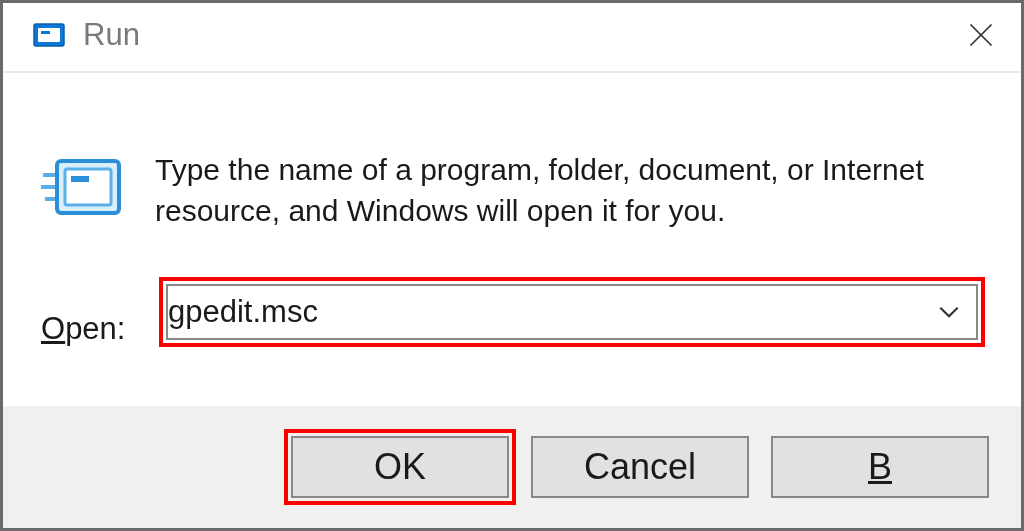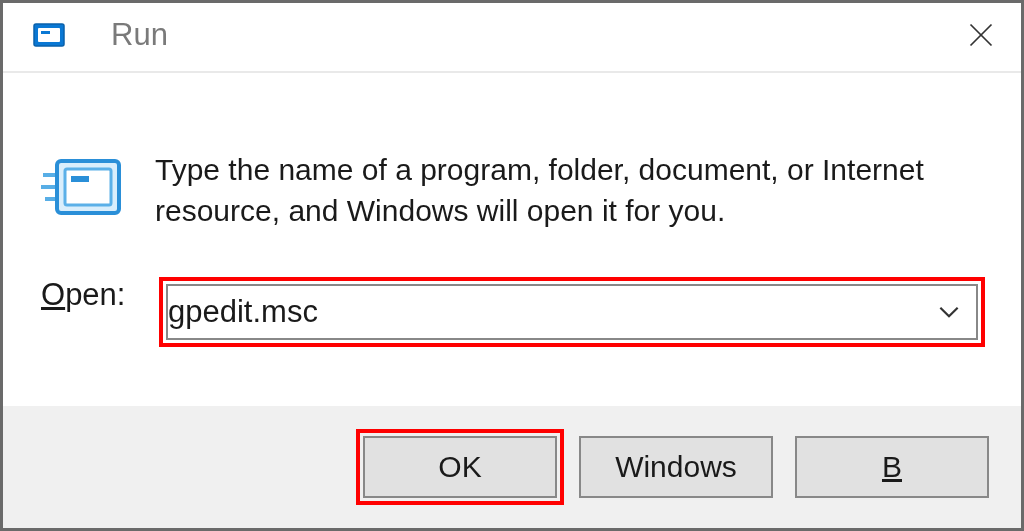--- a/index.html
+++ b/index.html
@@ -27,21 +27,20 @@
       margin-right: 16px;
       display: flex;
       align-items: center;
       justify-content: center;
     }
     .title-text {
       font-size: 31px;
       color: #7a7a7a;
       font-weight: 400;
       flex: 1;
-      margin-left: 28px;
     }
     .close-btn {
       width: 44px;
       height: 44px;
       display: flex;
       align-items: center;
       justify-content: center;
       cursor: default;
     }
     .close-btn svg {
@@ -65,21 +64,21 @@
     }
     .description {
       font-size: 30px;
       line-height: 1.38;
       color: #1a1a1a;
       font-weight: 500;
       padding-top: 6px;
     }
     .input-row {
       display: flex;
-      align-items: flex-start;
+      align-items: flex-end;
       margin-top: 42px;
     }
     .open-label {
       font-size: 31px;
       color: #1a1a1a;
       font-weight: 500;
       width: 118px;
       flex-shrink: 0;
     }
     .open-label .ul {
@@ -120,25 +119,25 @@
       bottom: 0;
       left: 0;
       right: 0;
       background: #f0f0f0;
       padding: 30px 32px 30px 0;
       display: flex;
       justify-content: flex-end;
       gap: 22px;
     }
     .btn {
-      width: 194px;
+      width: 218px;
       height: 62px;
       background: #e1e1e1;
       border: 2px solid #888;
-      font-size: 30px;
+      font-size: 36px;
       font-weight: 500;
       color: #1a1a1a;
       display: flex;
       align-items: center;
       justify-content: center;
       cursor: default;
     }
     .btn.highlight {
       outline: 4px solid #ff0000;
       outline-offset: 3px;
@@ -197,18 +196,18 @@
       </div>
     </div>
   </div>
 </div>
 
 <div class="button-bar">
   <div class="btn highlight">
       <span>OK</span>
     </div>
   <div class="btn">
-      <span>Windows</span>
+      <span>Cancel</span>
     </div>
   <div class="btn">
       <span class="ul">B</span>
     </div>
 </div>
 
 </body></html>

